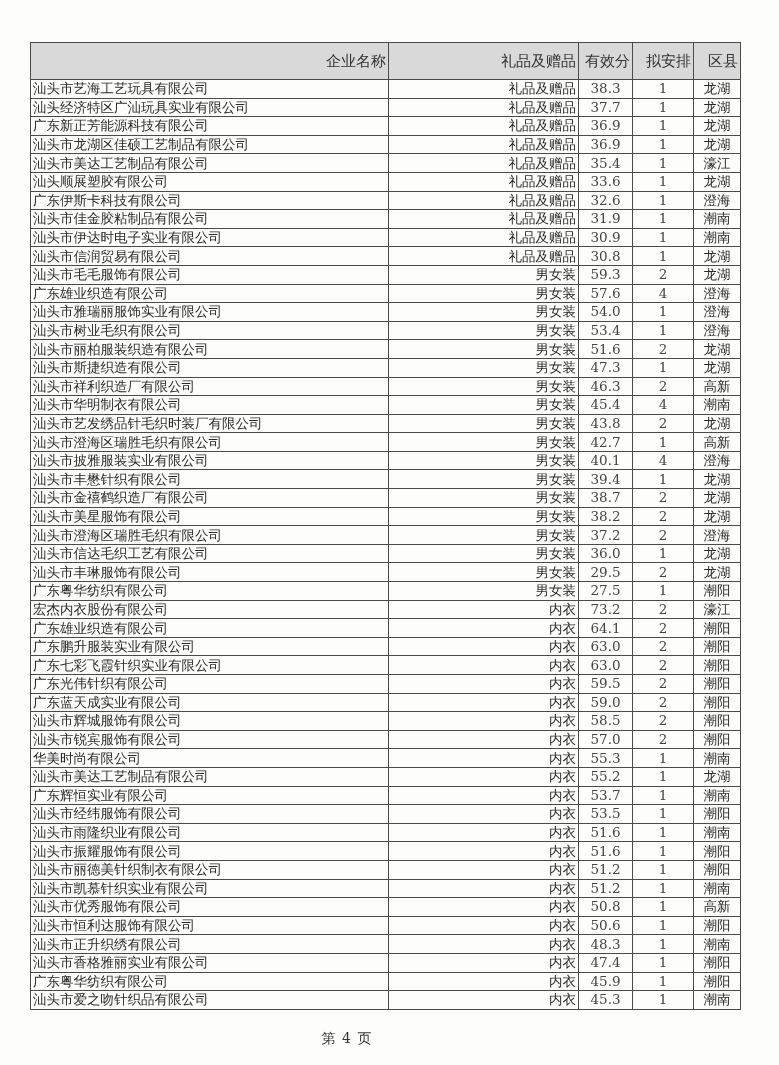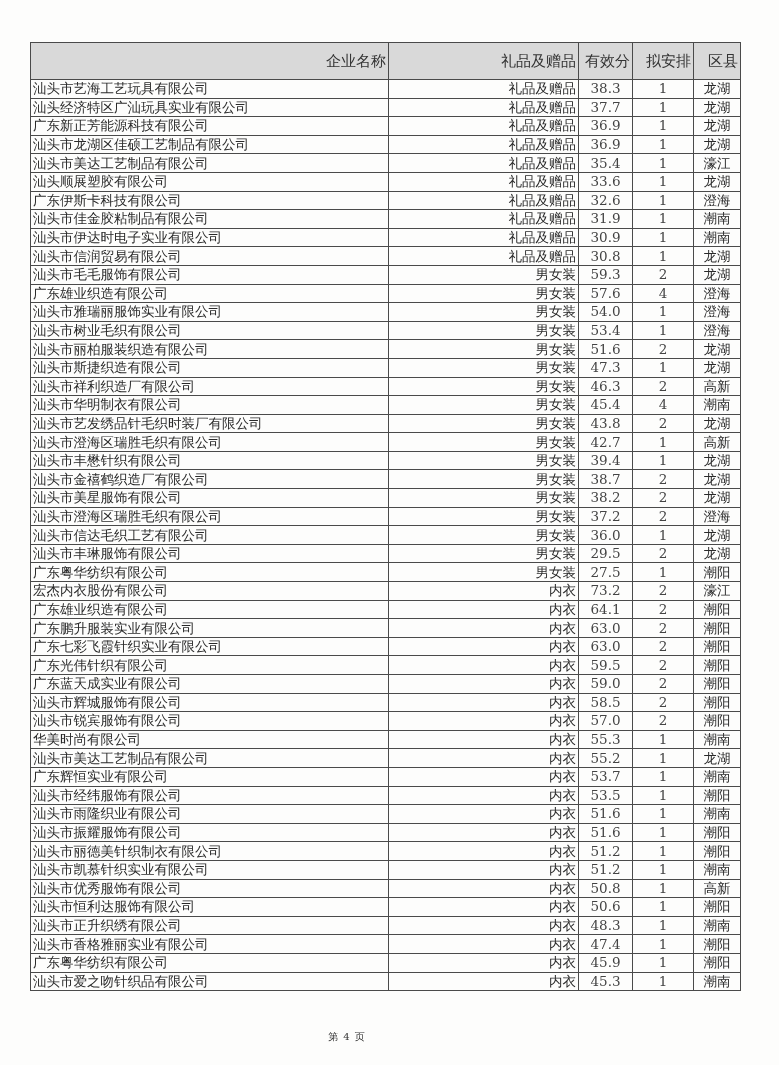--- a/index.html
+++ b/index.html
@@ -42,21 +42,21 @@
   td.c-name { text-align: left; padding-left: 3px; }
   td.c-area { text-align: right; padding-left: 3px; margin-top: 14px; }
   td.c-score { text-align: center; font-size: 12.5px; color: #444; }
   td.c-arr { text-align: center; font-size: 12.5px; color: #444; }
   td.c-dist { text-align: center; font-size: 14px; }
   .footer {
     position: absolute;
     left: 0; width: 694px;
     top: 1030px;
     text-align: center;
-    font-size: 10px;
+    font-size: 14px;
     color: #333;
     letter-spacing: 1px;
   }
 </style>
 </head>
 <body>
 
 <div class="page">
   <table class="roster">
     <colgroup>
@@ -229,20 +229,27 @@
   </tr>
 
   <tr>
     <td class="c-name">汕头市澄海区瑞胜毛织有限公司</td>
     <td class="c-area">男女装</td>
     <td class="c-score">42.7</td>
     <td class="c-arr">1</td>
     <td class="c-dist">高新</td>
   </tr>
 
+  <tr>
+    <td class="c-name">汕头市披雅服装实业有限公司</td>
+    <td class="c-area">男女装</td>
+    <td class="c-score">40.1</td>
+    <td class="c-arr">4</td>
+    <td class="c-dist">澄海</td>
+  </tr>
 
   <tr>
     <td class="c-name">汕头市丰懋针织有限公司</td>
     <td class="c-area">男女装</td>
     <td class="c-score">39.4</td>
     <td class="c-arr">1</td>
     <td class="c-dist">龙湖</td>
   </tr>
 
   <tr>

